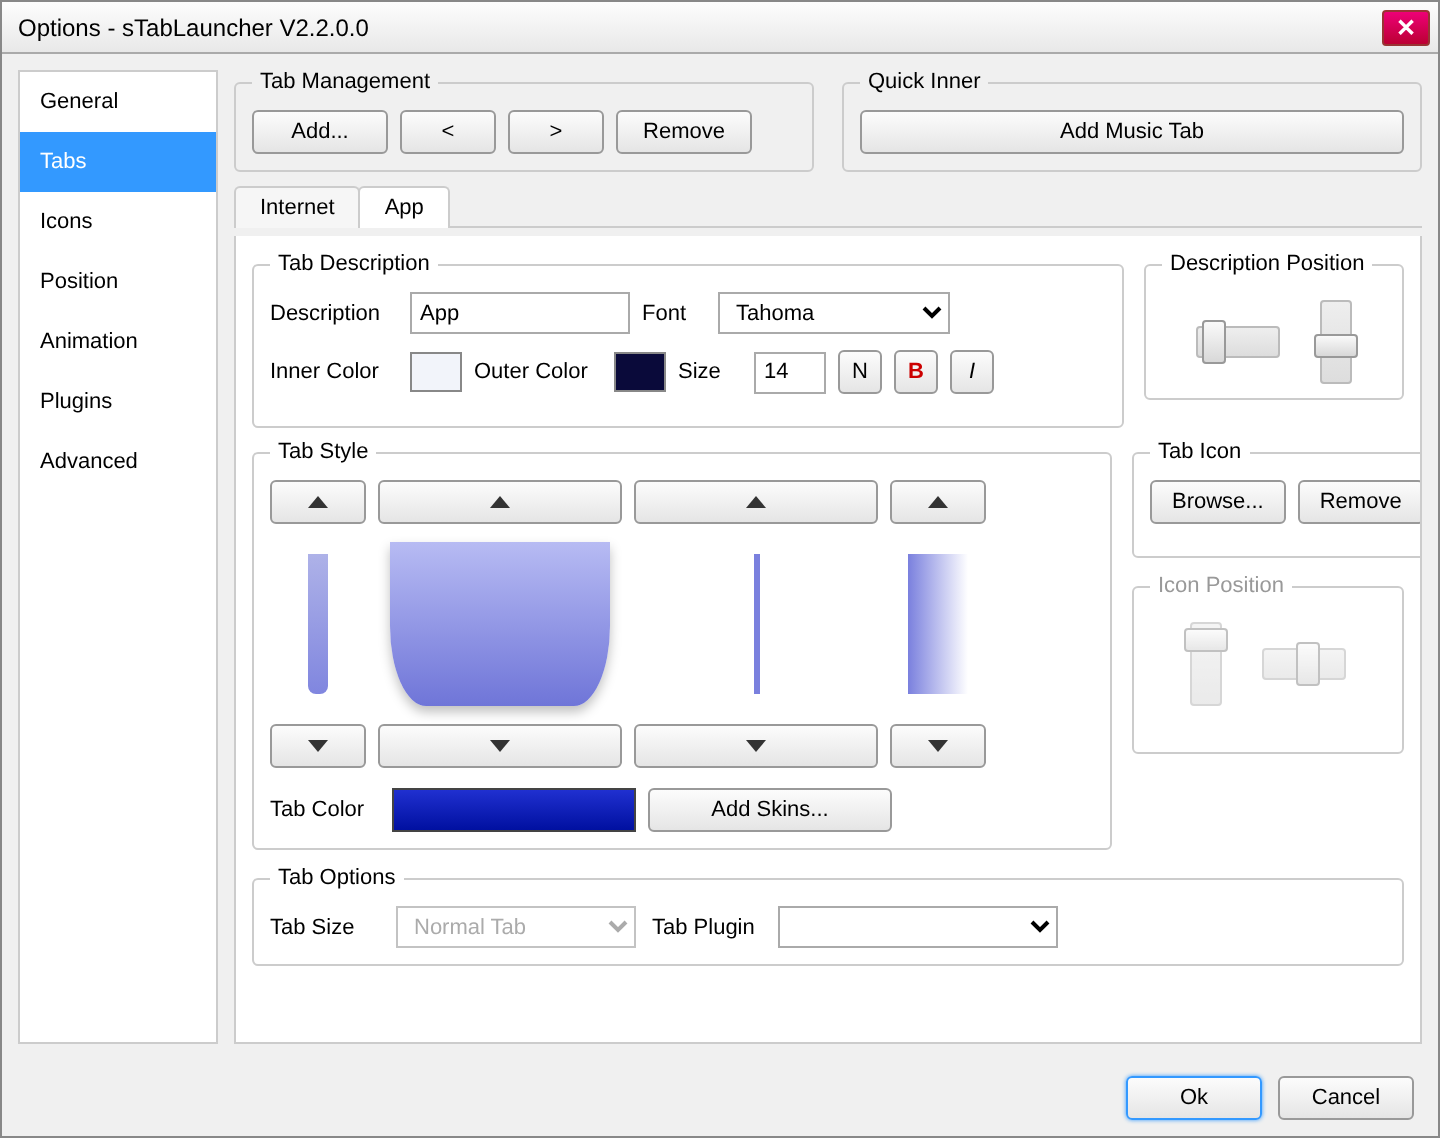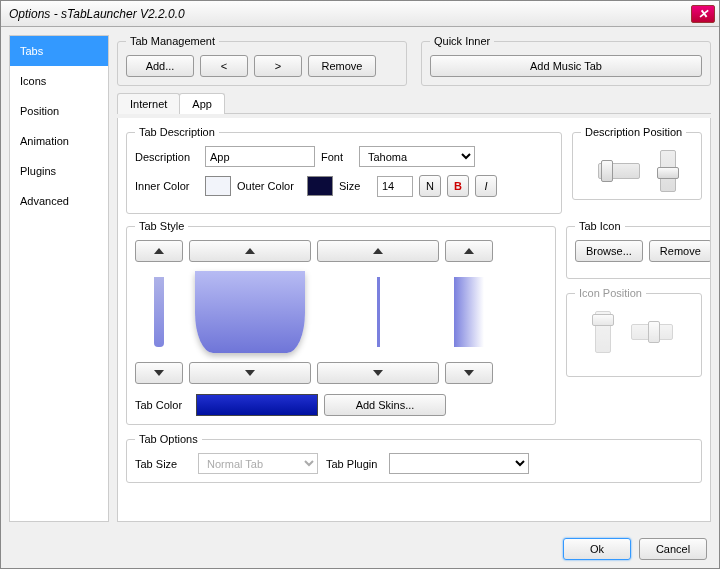--- a/index.html
+++ b/index.html
@@ -1,18 +1,18 @@
 <!DOCTYPE html>
 <html><head>
 <meta charset="utf-8">
 <style>
 * { box-sizing: border-box; margin: 0; padding: 0; }
 body { font-family: Tahoma, sans-serif; font-size: 11px; background: #fff; }
 .window { width: 720px; height: 569px; border: 1px solid #888; background: #f0f0f0; display: flex; flex-direction: column; }
-.titlebar { height: 26px; background: linear-gradient(180deg, #fdfdfd, #e8e8e8); border-bottom: 1px solid #aaa; display: flex; align-items: center; padding: 0 4px; font-size: 12px; font-style: italic; }
+.titlebar { height: 26px; background: linear-gradient(180deg, #fdfdfd, #e8e8e8); border-bottom: 1px solid #aaa; display: flex; align-items: center; padding: 0 4px; font-size: 12px; }
 .titlebar .title { flex: 1; padding-left: 4px; }
 .titlebar .close { width: 24px; height: 18px; background: linear-gradient(180deg,#e07,#b03); border: 1px solid #933; border-radius: 2px; display: flex; align-items: center; justify-content: center; color: #fff; font-weight: bold; cursor: pointer; }
 .body { flex: 1; display: flex; padding: 8px; gap: 8px; }
 .sidebar { width: 100px; background: #fff; border: 1px solid #ccc; }
 .sidebar .item { padding: 9px 10px; cursor: pointer; }
 .sidebar .item.sel { background: #3399ff; color: #fff; }
 .main { flex: 1; display: flex; flex-direction: column; gap: 4px; }
 .row-top { display: flex; gap: 14px; }
 fieldset { border: 1px solid #ccc; border-radius: 3px; padding: 8px; font-size: 11px; position: relative; }
 legend { font-size: 11px; padding: 0 4px; }
@@ -78,20 +78,21 @@
 <div class="window">
 
   <div class="titlebar">
     <span class="title">Options - sTabLauncher V2.2.0.0</span>
     <div class="close">✕</div>
   </div>
 
   <div class="body">
 
     <div class="sidebar">
+      <div class="item">General</div>
       <div class="item sel">Tabs</div>
       <div class="item">Icons</div>
       <div class="item">Position</div>
       <div class="item">Animation</div>
       <div class="item">Plugins</div>
       <div class="item">Advanced</div>
     </div>
 
     <div class="main">
 

